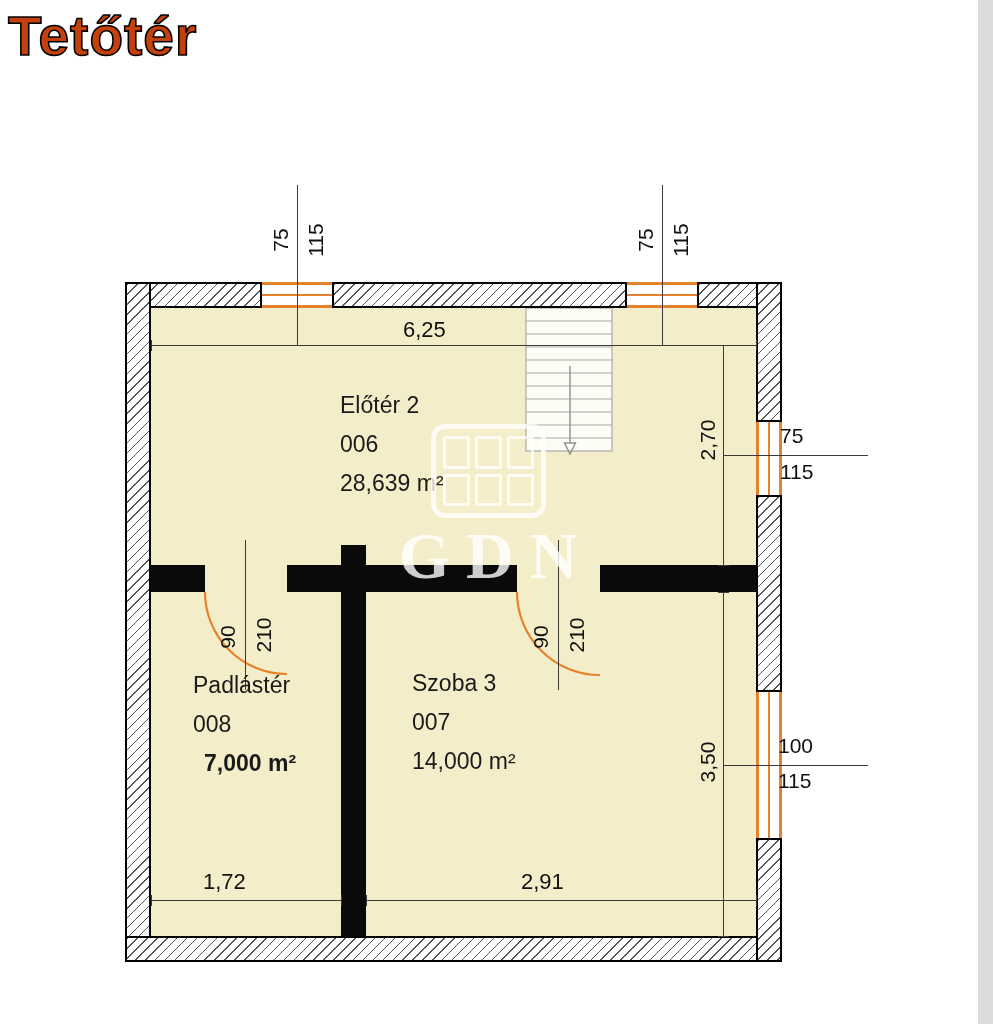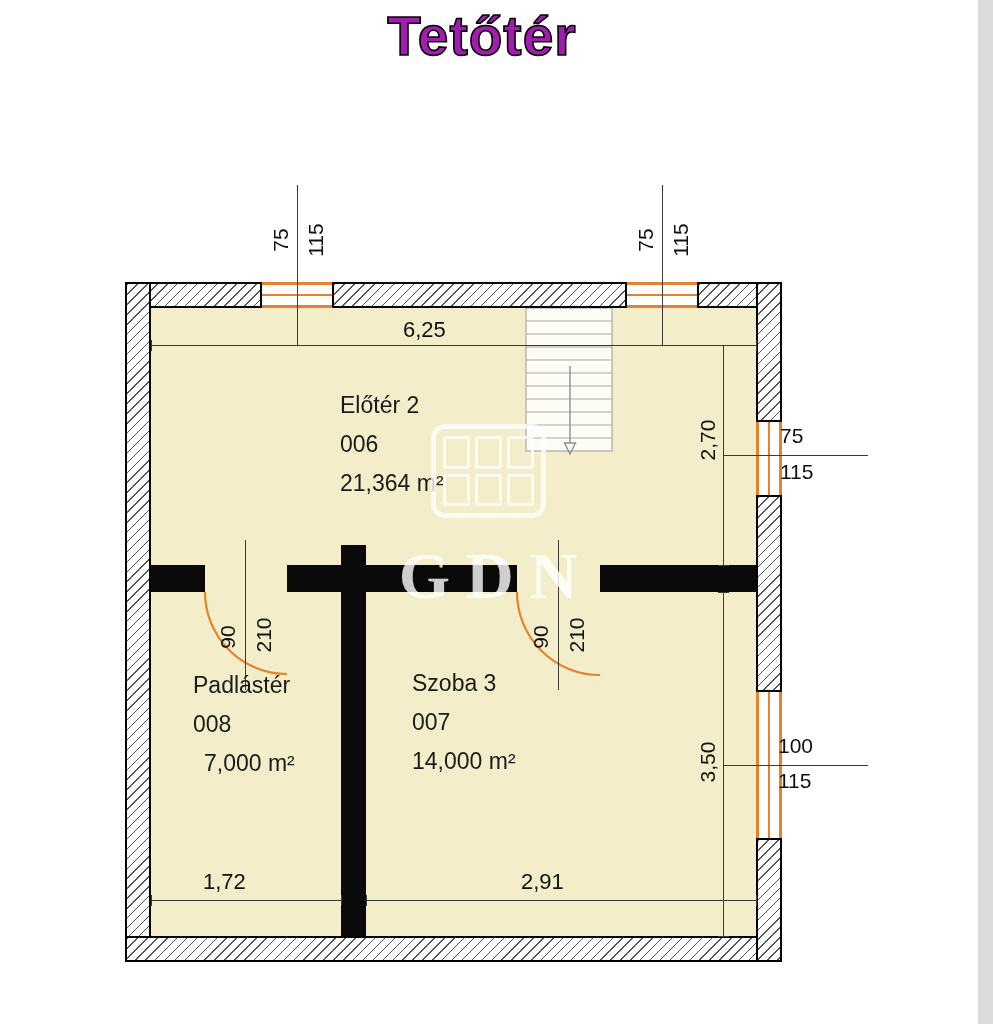--- a/index.html
+++ b/index.html
@@ -3,44 +3,44 @@
 <meta charset="utf-8">
 <style>
   * { margin:0; padding:0; box-sizing:border-box; }
   html,body { background:#ffffff; }
   body {
     width:993px; height:1024px; position:relative; overflow:hidden;
     font-family:"Liberation Sans","DejaVu Sans",sans-serif; color:#111;
   }
   .a { position:absolute; }
   .title {
-    left:16px; top:4px; width:932px; text-align:center;
-    font-size:55px; font-weight:bold; color:#a21caf;
+    left:8px; top:4px; width:932px; text-align:left;
+    font-size:55px; font-weight:bold; color:#c2410c;
     -webkit-text-stroke:1.6px #000; letter-spacing:1px;
   }
   .room { background:var(--room-fill,#f3edca); }
   .wall {
     background-color:#ffffff;
     background-image:repeating-linear-gradient(135deg,#555 0,#555 1px,transparent 1px,transparent 7px);
     border:2px solid #000;
   }
   .iwall { background:var(--wall-fill,#0a0a0a); }
   .window { background:#fff; border-color:var(--accent,#e5832d); border-style:solid; }
   .window.h { border-width:3px 0; }
   .window.v { border-width:0 3px; }
   .pane { position:absolute; background:var(--accent,#e5832d); }
   .window.h .pane { left:0; right:0; top:50%; height:2px; margin-top:-1px; }
   .window.v .pane { top:0; bottom:0; left:50%; width:2px; margin-left:-1px; }
   .dline { background:var(--dline,#3a3a3a); }
   .dtext { font-size:21px; color:#111; white-space:nowrap; line-height:26px; height:26px; }
   .center { text-align:left; }
   .vtext { width:70px; transform:rotate(-90deg); text-align:center; }
   .room-label p { margin:0; line-height:39px; font-size:23px; color:#1a1a1a; white-space:nowrap; }
-  .room-label p.indent { padding-left:11px; }
-  .wm { left:348px; top:424px; width:280px; display:flex; flex-direction:column; align-items:center; pointer-events:none;gap:20px; }
+  .room-label p.indent { padding-left:11px;font-weight:bold; }
+  .wm { left:348px; top:424px; width:280px; display:flex; flex-direction:column; align-items:center; pointer-events:none; }
   .wm-logo {
     width:115px; height:94px; border:5px solid rgba(255,255,255,0.78); border-radius:14px;
     display:grid; grid-template-columns:repeat(3,1fr); grid-template-rows:repeat(2,1fr);
     gap:5px; padding:7px;
   }
   .wm-logo i { border:3px solid rgba(255,255,255,0.78); border-radius:2px; }
   .wm-text {
     margin-top:6px; font-family:"Liberation Serif","DejaVu Serif",serif;
     font-size:66px; font-weight:bold; letter-spacing:16px; padding-left:16px;
     color:rgba(255,255,255,0.8); line-height:64px;
@@ -155,21 +155,21 @@
   <div class="a dtext center" style="left:778px;top:768px;width:80px;">115</div>
 
   <div class="a dtext vtext" style="left:193px;top:624px;">90</div>
   <div class="a dtext vtext" style="left:229px;top:622px;">210</div>
   <div class="a dtext vtext" style="left:506px;top:624px;">90</div>
   <div class="a dtext vtext" style="left:542px;top:622px;">210</div>
 
   <div class="a room-label" style="left:308px;top:386px;margin-left:32px;">
     <p>Előtér 2</p>
     <p>006</p>
-    <p>21,364 m²</p>
+    <p>28,639 m²</p>
   </div>
   <div class="a room-label" style="left:193px;top:666px;">
     <p>Padlástér</p>
     <p>008</p>
     <p class="indent">7,000 m²</p>
   </div>
   <div class="a room-label" style="left:412px;top:664px;">
     <p>Szoba 3</p>
     <p>007</p>
     <p>14,000 m²</p>

